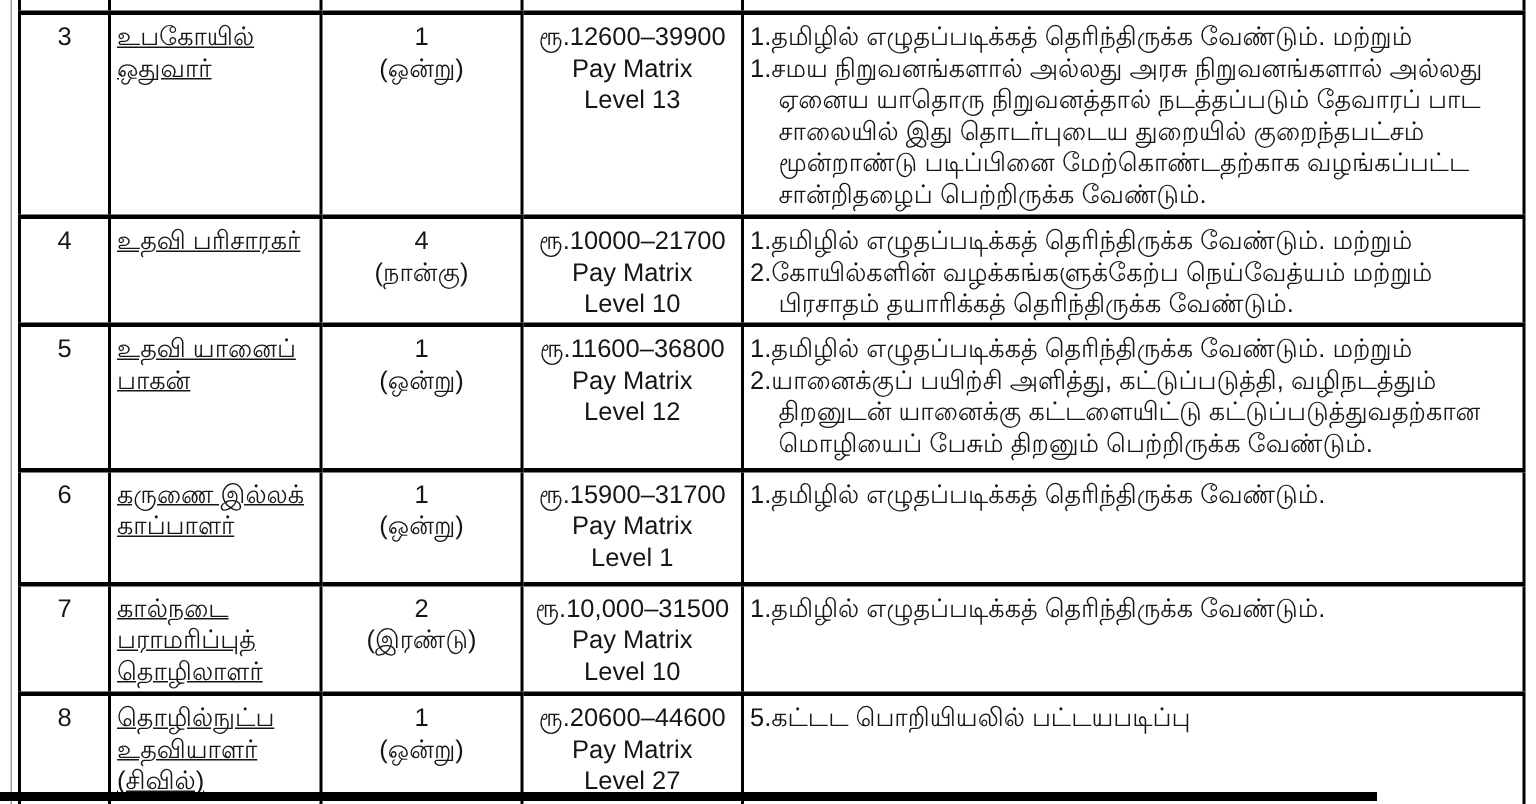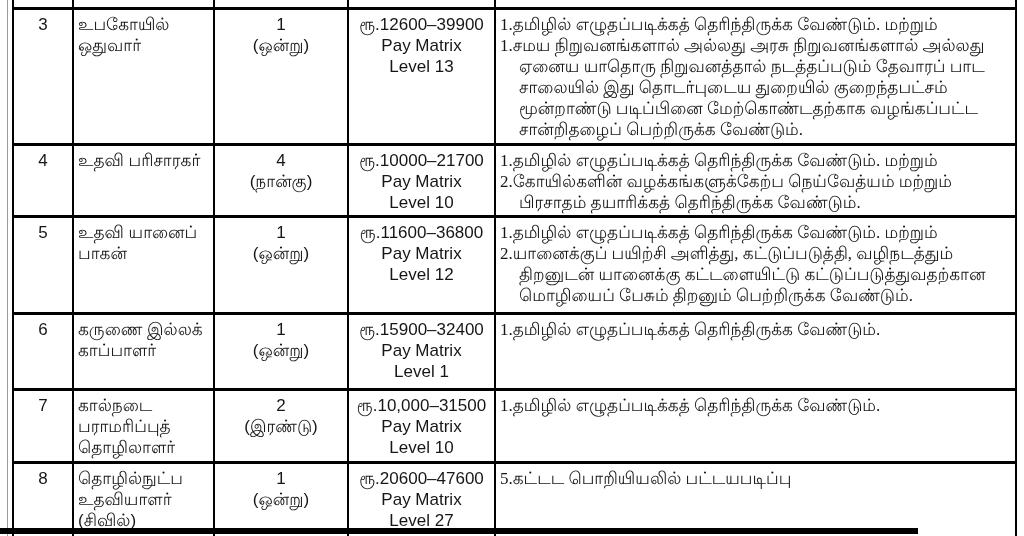--- a/index.html
+++ b/index.html
@@ -25,32 +25,32 @@
     border:2px solid #000;
     border-top:3px solid #000;
     border-bottom:3px solid #000;
     vertical-align:top;
     padding:4px 4px 2px 4px;
     font-size:17px;
     line-height:21px;
     overflow:hidden;
   }
   td.first{border-left:3px solid #000;}
-  td.last{border-right:3px solid #000;font-family:Liberation Serif, serif;}
+  td.last{border-right:3px solid #000;}
   tr.sliver td{border-top:0;padding:0;}
   tr.sliver{height:8px;}
   tr.row-3{height:136px;}
   tr.row-4{height:72px;}
   tr.row-5{height:97px;}
   tr.row-6{height:76px;}
   tr.row-7{height:73px;}
   tr.row-8{height:74px;}
   tr.row-8 td{border-bottom:0;}
   .c-center{text-align:center;}
-  .c-post{padding-left:7px;}
+  .c-post{padding-left:7px;text-decoration:underline;}
   .c-qual{padding-left:5px;}
   .qual-item{
     padding-left:19px;
     text-indent:-19px;
     margin:0 0 0 0;
   }
   .bottom-bar{
     position:absolute;left:0;top:528px;width:918px;height:6px;
     background:#000;
   }
@@ -150,21 +150,21 @@
         <div>6</div>
       </td>
       <td class="c-post">
         <div>கருணை இல்லக் காப்பாளர்</div>
       </td>
       <td class="c-center">
         <div>1</div>
         <div>(ஒன்று)</div>
       </td>
       <td class="c-center">
-        <div>ரூ.15900–32400</div>
+        <div>ரூ.15900–31700</div>
         <div>Pay Matrix</div>
         <div>Level 1</div>
       </td>
       <td class="last c-qual">
         <div class="qual-item">1.தமிழில் எழுதப்படிக்கத்  தெரிந்திருக்க வேண்டும்.</div>
       </td>
     </tr>
 
     <tr class="row-7">
       <td class="first c-center">
@@ -192,21 +192,21 @@
         <div>8</div>
       </td>
       <td class="c-post">
         <div>தொழில்நுட்ப உதவியாளர் (சிவில்)</div>
       </td>
       <td class="c-center">
         <div>1</div>
         <div>(ஒன்று)</div>
       </td>
       <td class="c-center">
-        <div>ரூ.20600–47600</div>
+        <div>ரூ.20600–44600</div>
         <div>Pay Matrix</div>
         <div>Level 27</div>
       </td>
       <td class="last c-qual">
         <div class="qual-item">5.கட்டட பொறியியலில் பட்டயபடிப்பு</div>
       </td>
     </tr>
   </tbody>
     </table>
 

